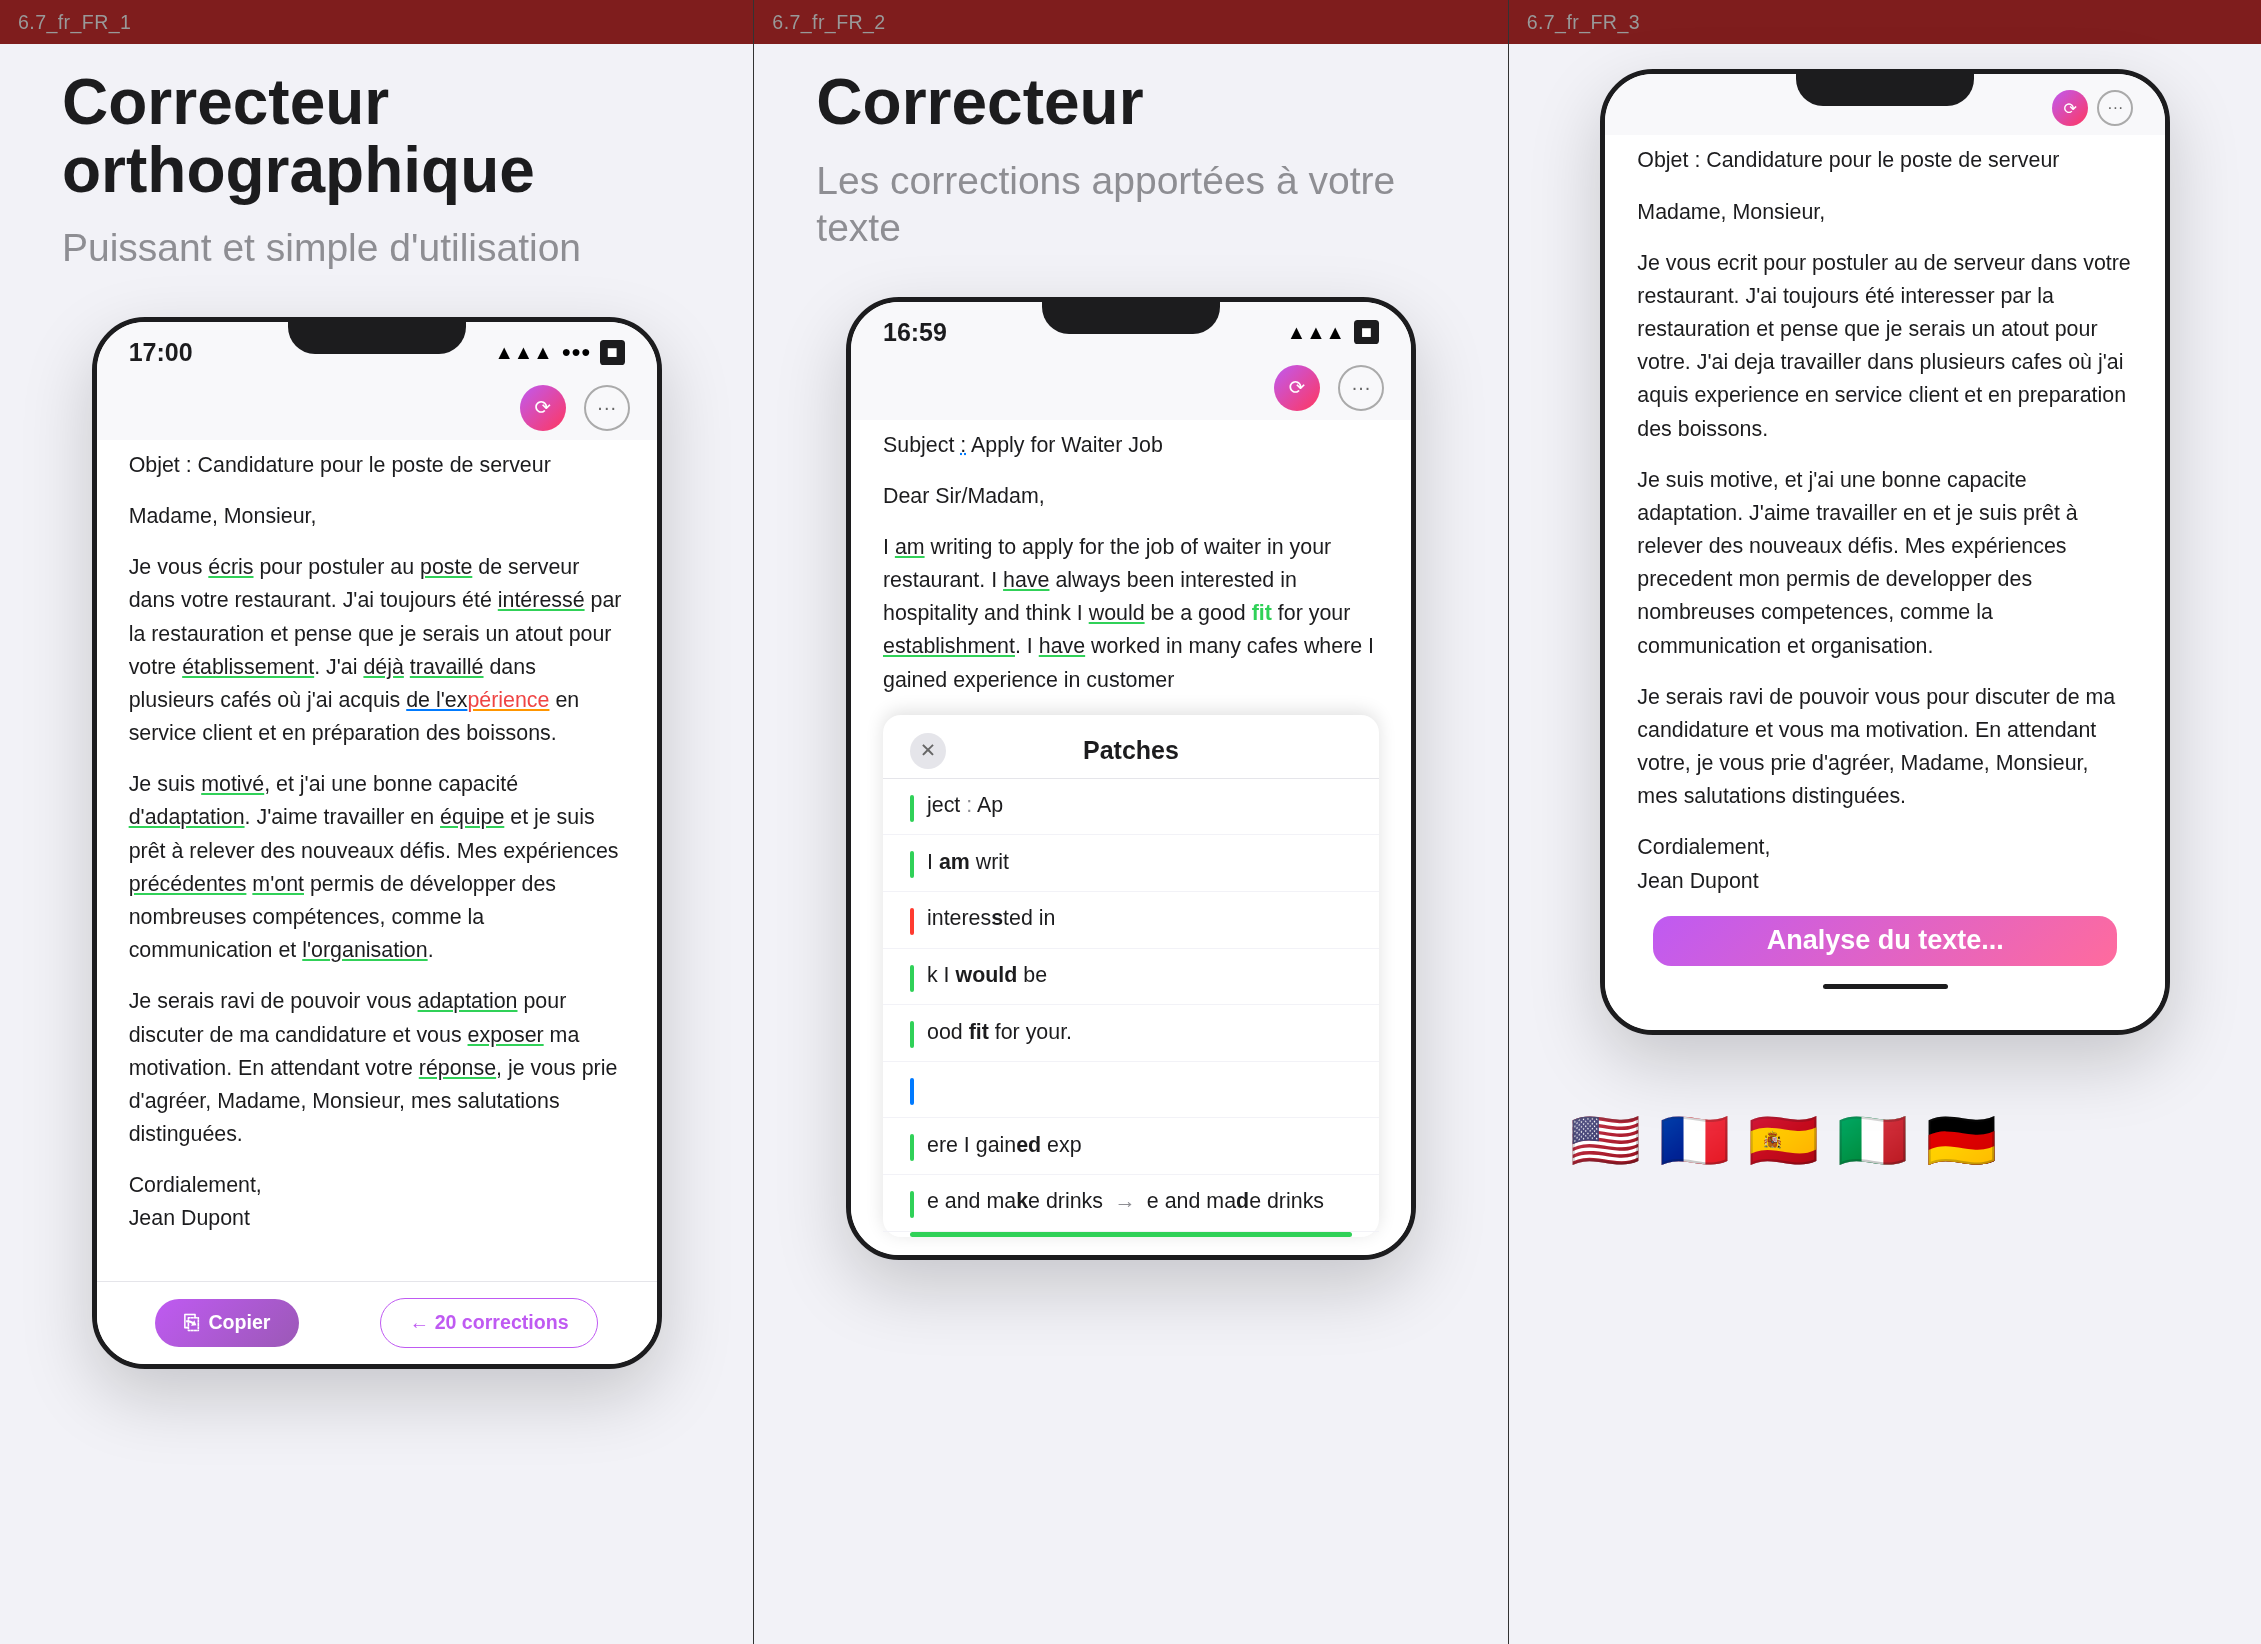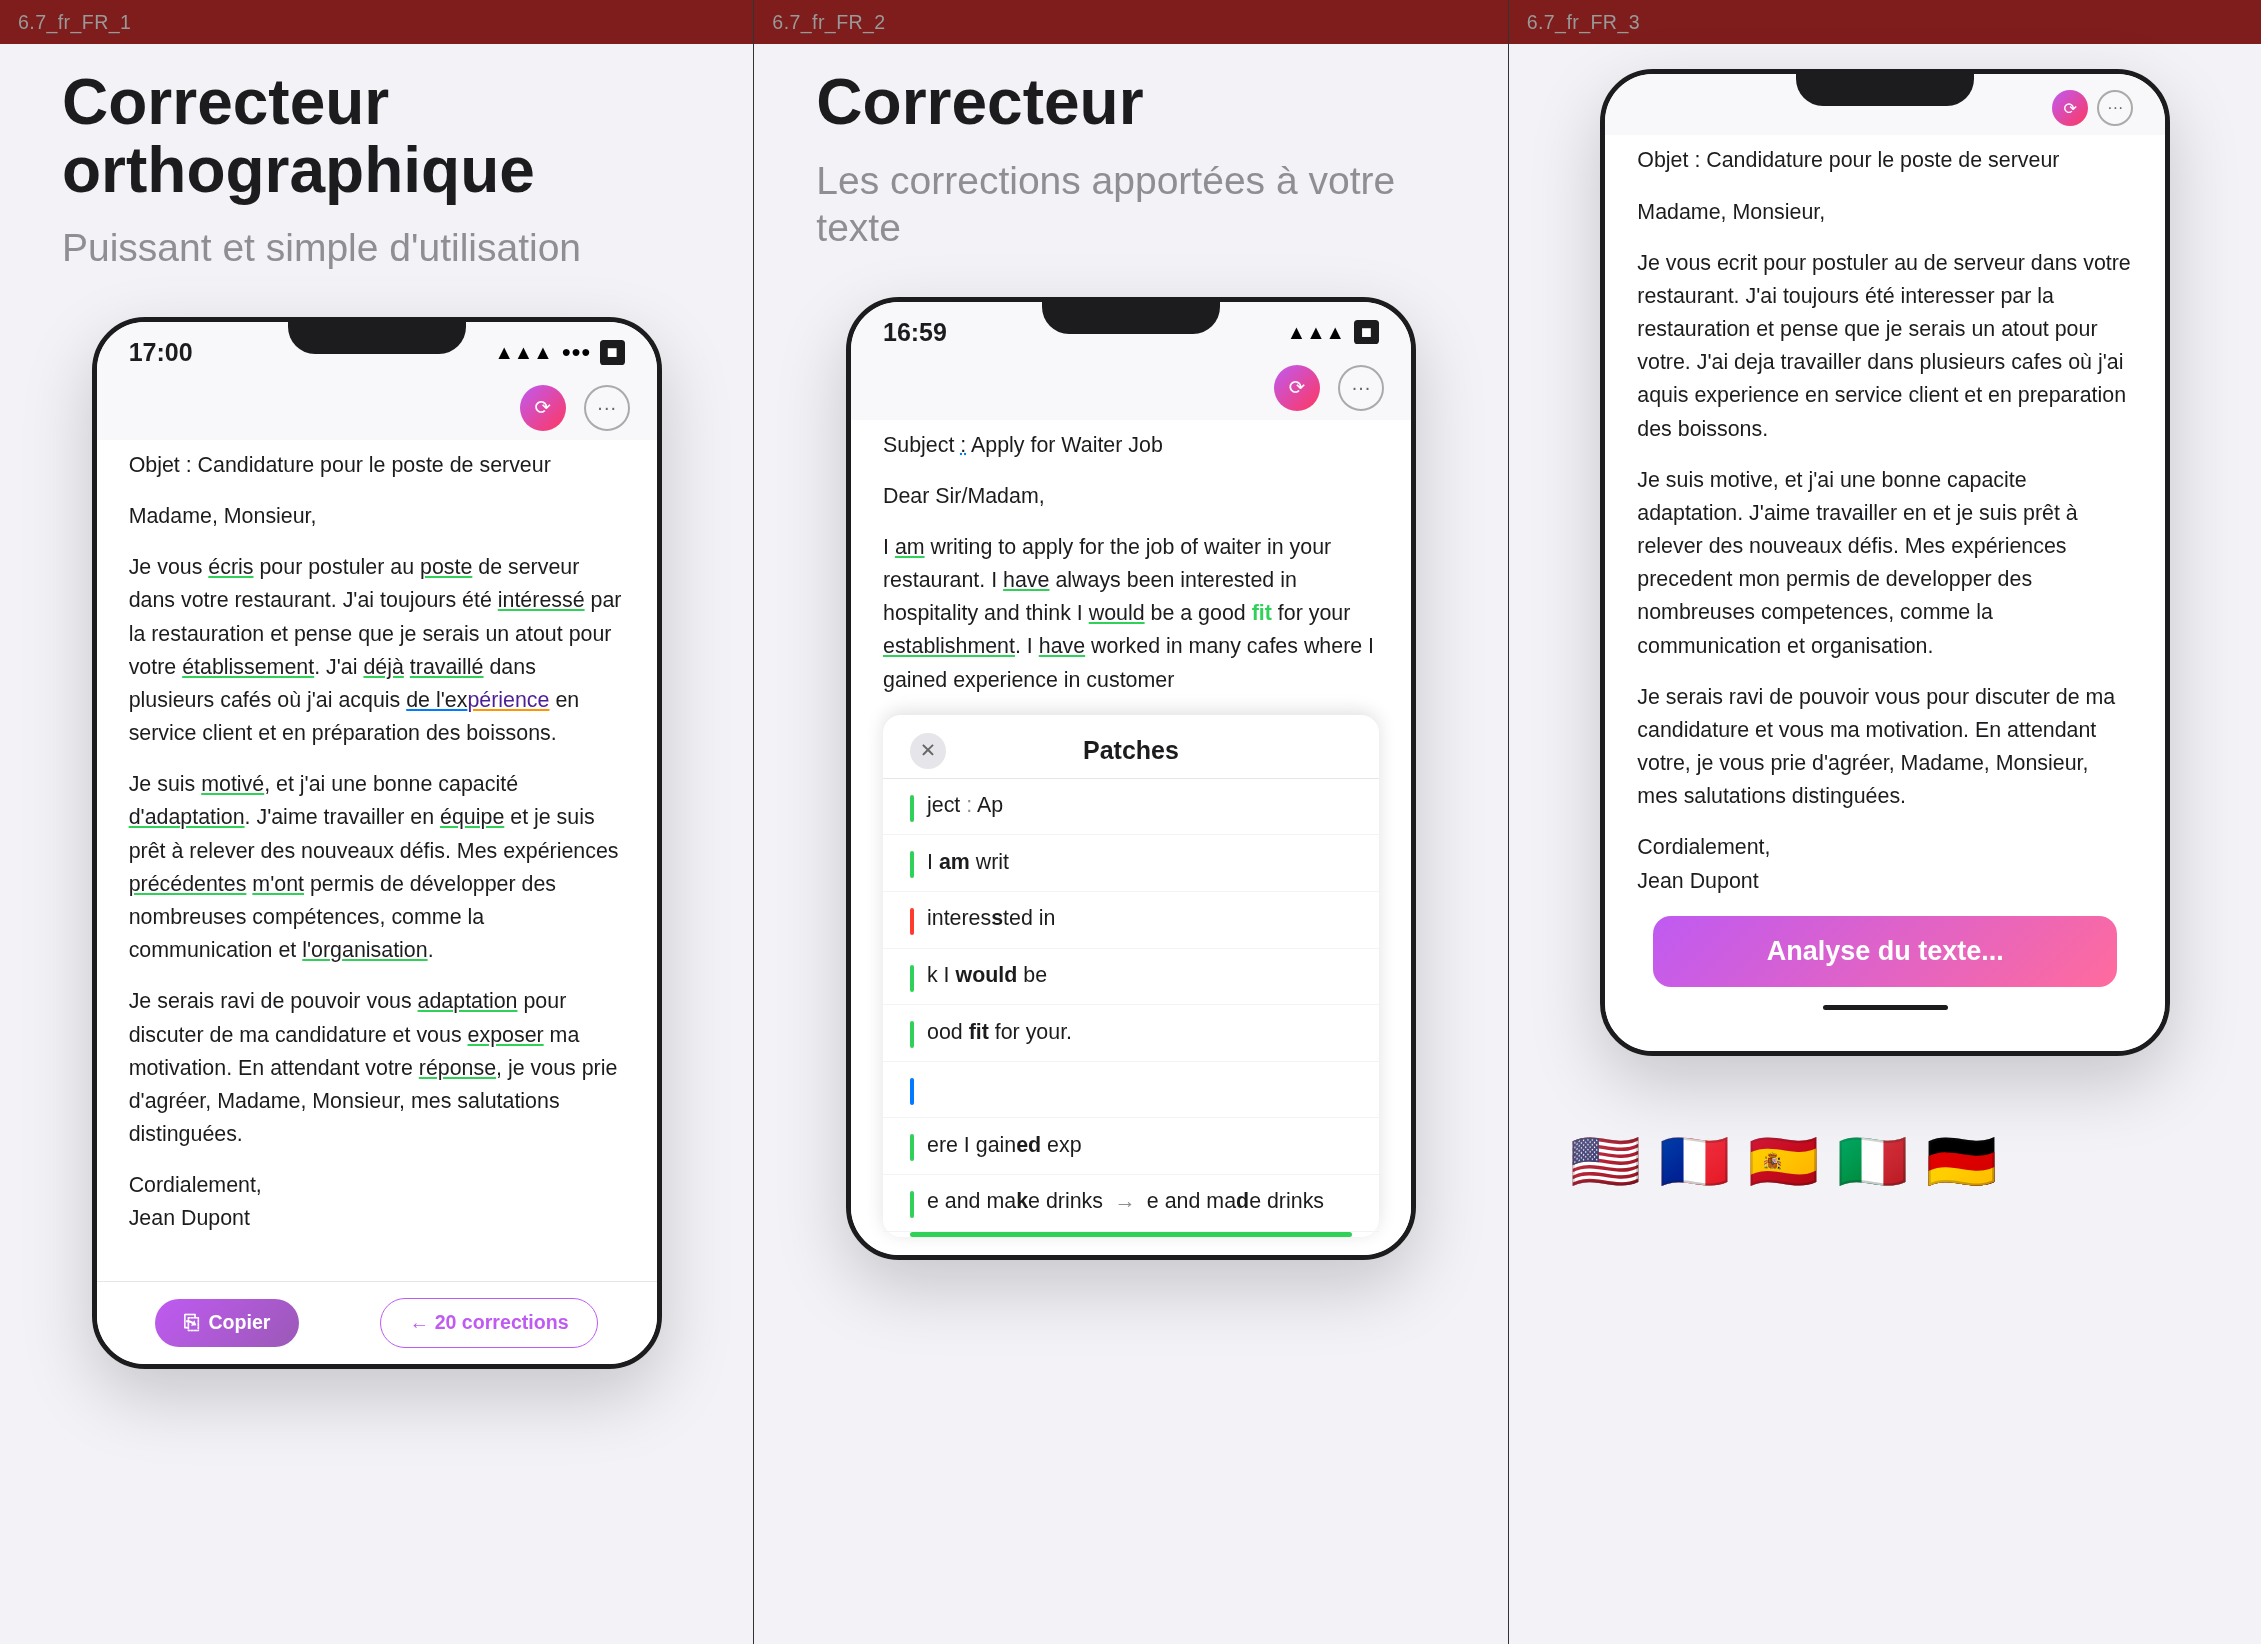--- a/index.html
+++ b/index.html
@@ -123,21 +123,21 @@
       padding: 9px 32px 27px;
       background: white;
     }
     .email-text {
       font-size: 21.4px;
       line-height: 1.55;
       color: #1c1c1e;
     }
     .email-text .underline-green { text-decoration: underline; text-decoration-color: #30d158; color: #1c1c1e; }
     .email-text .underline-blue { text-decoration: underline; text-decoration-color: #007aff; color: #1c1c1e; }
-    .email-text .underline-orange { text-decoration: underline; text-decoration-color: #ff9500; color: #4c1d95; }
+    .email-text .underline-orange { text-decoration: underline; text-decoration-color: #ff9500; color: #ef4444; }
     .email-text .text-green { color: #30d158; }
     .email-paragraph { margin-bottom: 18px; }
     .phone-bottom-bar {
       display: flex;
       justify-content: space-around;
       align-items: center;
       padding: 16px 18px;
       background: white;
       border-top: 0.9px solid #e5e5ea;
     }
@@ -416,21 +416,21 @@
           <div class="email-paragraph">
             Je suis motive, et j'ai une bonne capacite adaptation. J'aime travailler en et je suis prêt à relever des nouveaux défis. Mes expériences precedent mon permis de developper des nombreuses competences, comme la communication et organisation.
           </div>
           <div class="email-paragraph">
             Je serais ravi de pouvoir vous pour discuter de ma candidature et vous ma motivation. En attendant votre, je vous prie d'agréer, Madame, Monsieur, mes salutations distinguées.
           </div>
           <div class="email-paragraph">
             Cordialement,<br>Jean Dupont
           </div>
         </div>
-        <div style="height:71px; background:linear-gradient(135deg, #bf5af2 0%, #ff6b9d 100%); border-radius:18px; margin:18px 16px; display:flex; align-items:center; justify-content:center;">
+        <div style="height:50px; background:linear-gradient(135deg, #bf5af2 0%, #ff6b9d 100%); border-radius:18px; margin:18px 16px; display:flex; align-items:center; justify-content:center;">
           <button class="analysis-btn" style="margin:0; padding:0; background:transparent; font-size:27px; font-weight:700; color:white; border:none;">
             <span>Analyse du texte...</span>
           </button>
         </div>
         <div class="phone-home-indicator"></div>
       </div>
     </div>
 
     <div class="flags-row">
       <span class="flag-emoji">🇺🇸</span>

